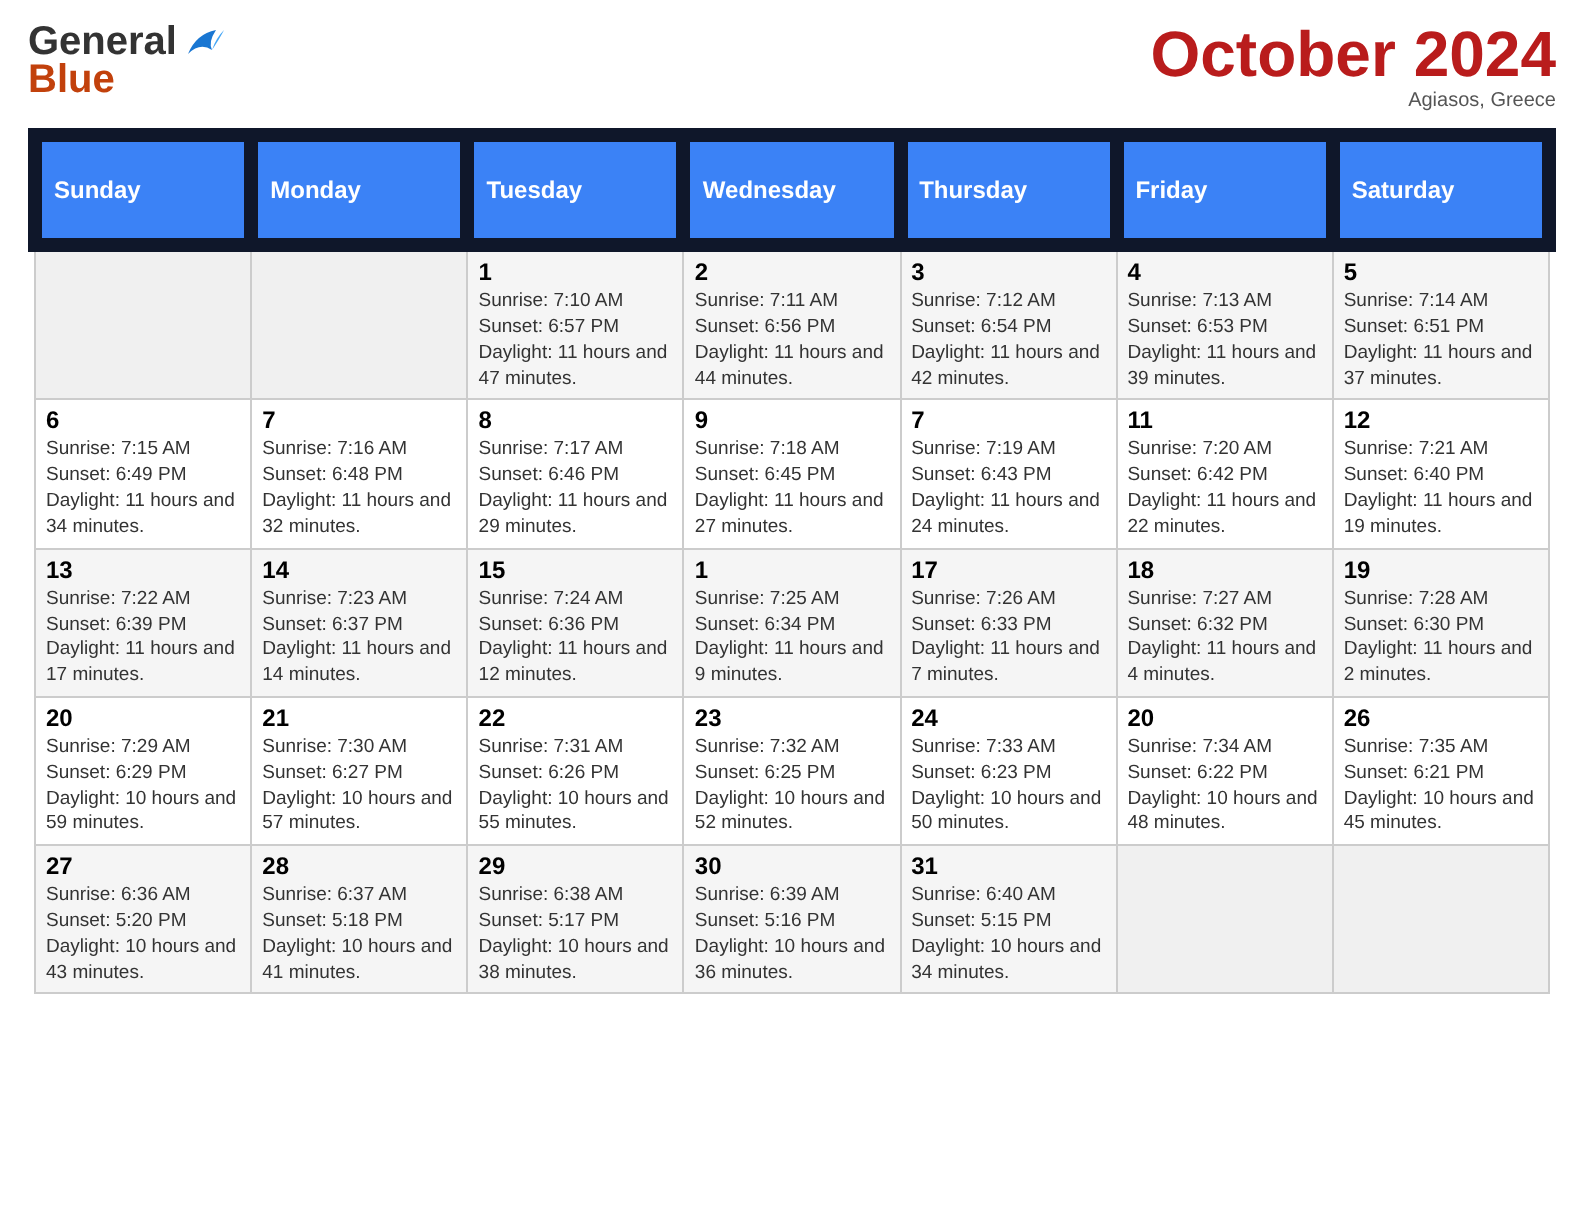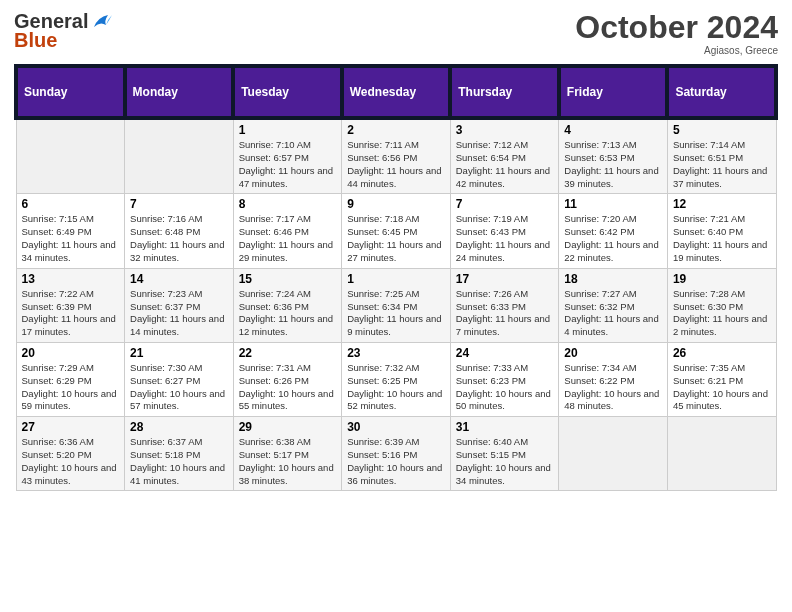--- a/index.html
+++ b/index.html
@@ -32,41 +32,41 @@
     .logo-row {
       display: flex;
       align-items: center;
     }
     .title-block {
       text-align: right;
     }
     .month-title {
       font-size: 32px;
       font-weight: bold;
-      color: #404040;
+      color: #b91c1c;
       line-height: 1.1;
     }
     .location {
       font-size: 10px;
       color: #555;
       text-align: right;
     }
     .calendar-table {
       width: 100%;
       border-collapse: collapse;
       flex: 1;
     }
     .calendar-table th {
-      background-color: #4c1d95;
+      background-color: #3b82f6;
       color: #fff;
       text-align: left;
       padding: 17px 6px;
       font-size: 12px;
       font-weight: bold;
-      border: 4px solid #0f172a;
+      border: 7px solid #0f172a;
     }
     .calendar-table td {
       border: 1px solid #ccc;
       vertical-align: top;
       padding: 3px 5px;
       width: calc(100% / 7);
       height: 74px;
     }
     .day-num {
       font-weight: bold;

